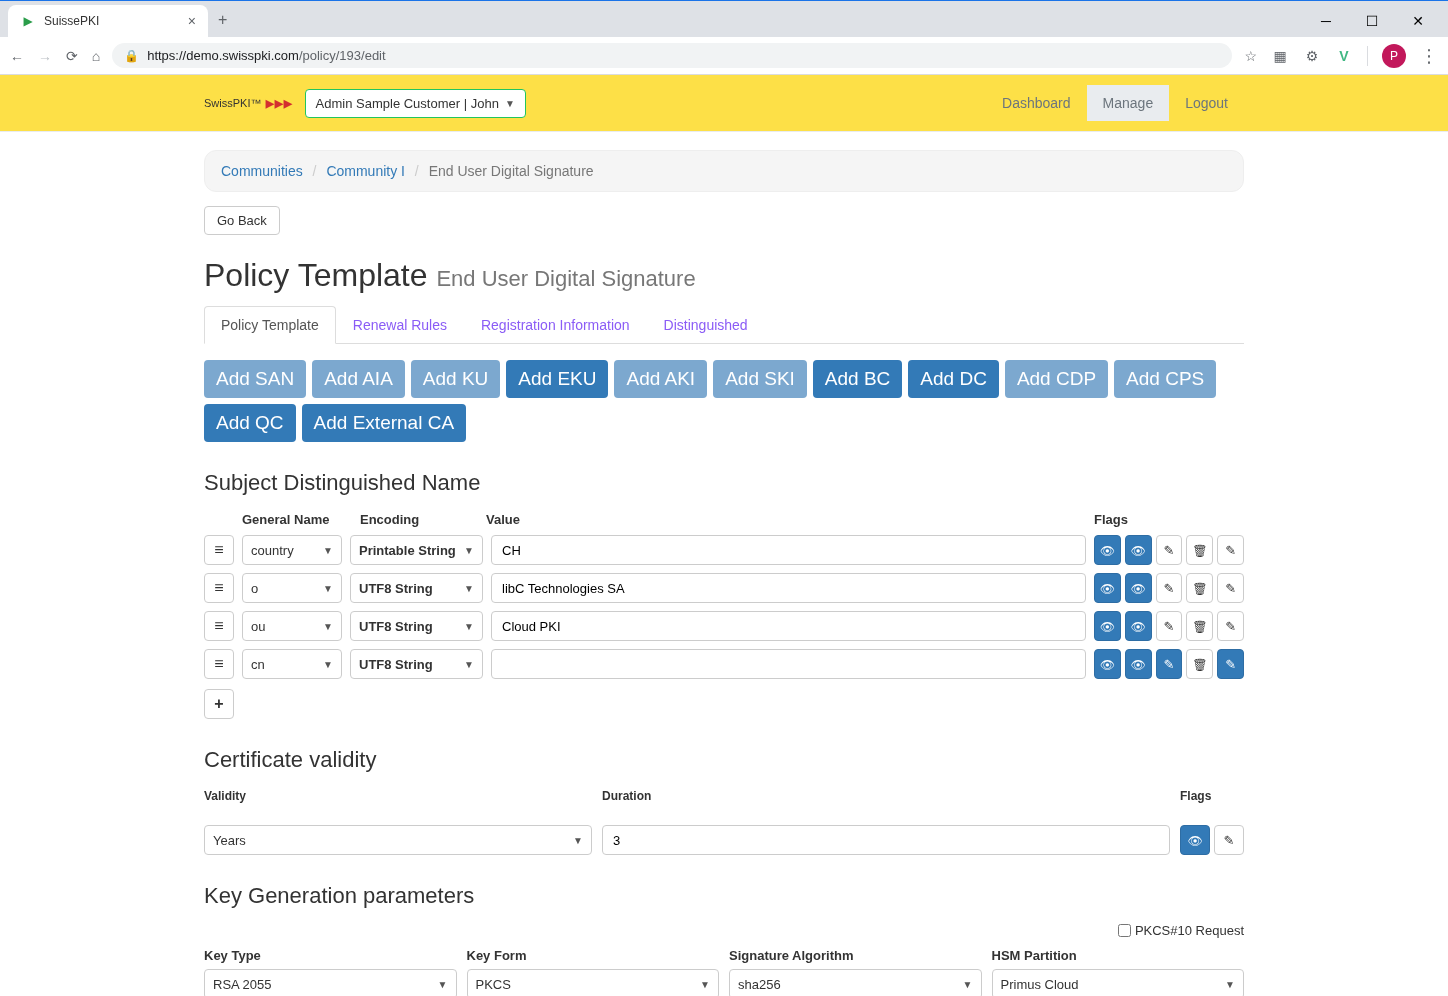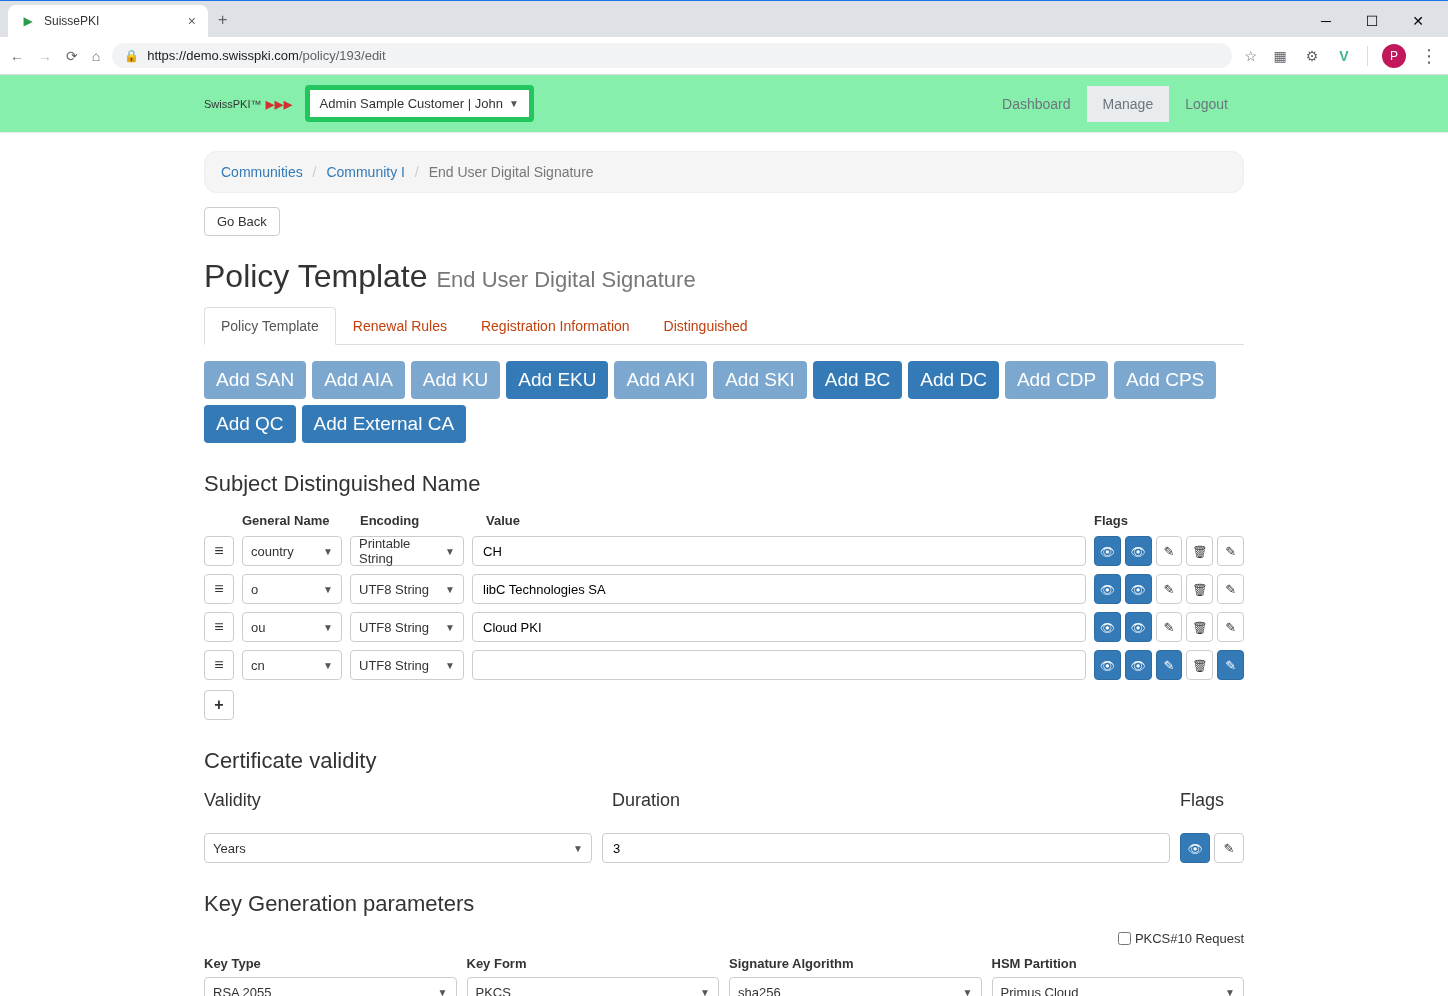--- a/index.html
+++ b/index.html
@@ -30,77 +30,77 @@
   .divider-v { width: 1px; height: 20px; background: #dadce0; }
   .avatar { width: 24px; height: 24px; border-radius: 50%; background: #c2185b; color: #fff; display: inline-flex; align-items: center; justify-content: center; font-size: 12px; }
   .kebab { font-size: 18px; }
   
   
   .app-wrap { height: calc(996px - 72px); overflow-y: scroll; }
   .app-wrap::-webkit-scrollbar { width: 16px; }
   .app-wrap::-webkit-scrollbar-track { background: #f1f1f1; }
   .app-wrap::-webkit-scrollbar-thumb { background: #c1c1c1; }
   
-  .app-header { background: #86efac; border-bottom: 1px solid #e9ecef; }
+  .app-header { background: #fde047; border-bottom: 1px solid #e9ecef; }
   .app-header-inner { max-width: 1040px; margin: 0 auto; display: flex; align-items: center; padding: 10px 0; }
   .brand { font-size: 11px; color: #333; display: flex; align-items: center; gap: 4px; margin-right: 12px; }
   .brand-arrows { color: #d32f2f; font-size: 18px; }
-  .customer-select { border: 5px solid #22c55e; background: #fff; border-radius: 4px; padding: 6px 10px; display: flex; align-items: center; gap: 6px; cursor: pointer; font-size: 13px; }
+  .customer-select { border: 1px solid #22c55e; background: #fff; border-radius: 4px; padding: 6px 10px; display: flex; align-items: center; gap: 6px; cursor: pointer; font-size: 13px; }
   .nav-right { margin-left: auto; display: flex; }
   .nav-link { padding: 10px 16px; color: #6c757d; cursor: pointer; }
   .nav-link.active { background: #e9ecef; }
   
   .container { max-width: 1040px; margin: 0 auto; padding-bottom: 40px; }
   
   .breadcrumb { background: #f5f5f5; border-radius: 12px; padding: 12px 16px; margin-top: 18px; font-size: 14px; border: 1px solid #eee; }
   .breadcrumb a { color: #337ab7; text-decoration: none; }
   .breadcrumb .sep { color: #ccc; margin: 0 6px; }
   .breadcrumb .current { color: #777; }
   
   .goback { border: 1px solid #ccc; background: #fff; border-radius: 4px; padding: 6px 12px; margin-top: 14px; cursor: pointer; display: inline-block; font-size: 13px; }
   
   h1.page-title { font-size: 32px; font-weight: 500; margin-top: 22px; color: #333; }
   h1.page-title .sub { font-size: 22px; color: #777; font-weight: 400; }
   
   .tabs { margin-top: 12px; border-bottom: 1px solid #ddd; display: flex; }
-  .tab-item { padding: 10px 16px; color: #c2410c; cursor: pointer; border: 1px solid transparent; margin-bottom: -1px; border-radius: 4px 4px 0 0; }
+  .tab-item { padding: 10px 16px; color: #8b5cf6; cursor: pointer; border: 1px solid transparent; margin-bottom: -1px; border-radius: 4px 4px 0 0; }
   .tab-item.active { color: #555; border-color: #ddd #ddd #fff; background: #fff; }
   
   .btn-row { margin-top: 16px; display: flex; flex-wrap: wrap; gap: 6px; }
   .btn { border: none; border-radius: 4px; padding: 8px 12px; color: #fff; cursor: pointer; font-size: 19px; }
   .btn-primary { background: #337ab7; }
   .btn-primary-light { background: #7ca8cf; }
   
   h2.section { font-size: 22px; font-weight: 500; margin-top: 28px; color: #333; }
   
   .sdn-header, .sdn-row { display: flex; align-items: center; gap: 8px; margin-top: 8px; }
   .sdn-header { margin-top: 16px; font-weight: 600; font-size: 13px; }
   .col-drag { width: 30px; }
   .col-gname { width: 100px; }
-  .col-enc { width: 114px; }
+  .col-enc { width: 133px; font-weight: bold; }
   .col-value { flex: 1; }
   .col-flags { width: 150px; display: flex; gap: 4px; }
   .hdr-gname { width: 148px; padding-left: 38px; }
   .hdr-enc { width: 118px; }
   .hdr-flags { width: 150px; }
   
   .icon-btn { width: 30px; height: 30px; border: 1px solid #ccc; border-radius: 4px; background: #fff; display: inline-flex; align-items: center; justify-content: center; cursor: pointer; }
   .icon-btn.blue { background: #337ab7; border-color: #2e6da4; color: #fff; }
   .select-box { border: 1px solid #ccc; border-radius: 4px; padding: 6px 8px; display: flex; align-items: center; justify-content: space-between; cursor: pointer; background: #fff; height: 30px; font-size: 13px; }
   .select-box.full { width: 100%; }
   .input-box { border: 1px solid #ccc; border-radius: 4px; padding: 5px 10px; width: 100%; height: 30px; font-size: 13px; }
   .caret { font-size: 10px; color: #555; }
   
   .add-row { margin-top: 10px; }
   
   .cv-row { display: flex; gap: 10px; margin-top: 22px; align-items: end; }
   .cv-col-validity { width: 388px; }
   .cv-col-duration { flex: 1; }
   .cv-col-flags { width: 64px; display: flex; gap: 4px;}
-  .cv-header { display:flex; gap:20px; margin-top: 16px; font-weight: 400; font-size:18px; }
+  .cv-header { display:flex; gap:10px; margin-top: 16px; font-weight: 700; font-size:12px; }
   
   .kg-check { margin-top: 14px; display: flex; align-items: center; gap: 4px; font-size: 13px; justify-content: flex-end; }
   .kg-row { display: flex; gap: 10px; margin-top: 6px; }
   .kg-col { flex: 1; }
   .kg-header { display: flex; gap: 10px; margin-top: 10px; font-weight: 600; font-size: 13px; }
   
   .eye-icon::before { content: "👁"; font-size: 12px; }
   .pencil-icon::before { content: "✎"; font-size: 13px; }
   .trash-icon::before { content: "🗑"; font-size: 12px; }
   .edit-sq-icon::before { content: "✎"; font-size: 13px; }

